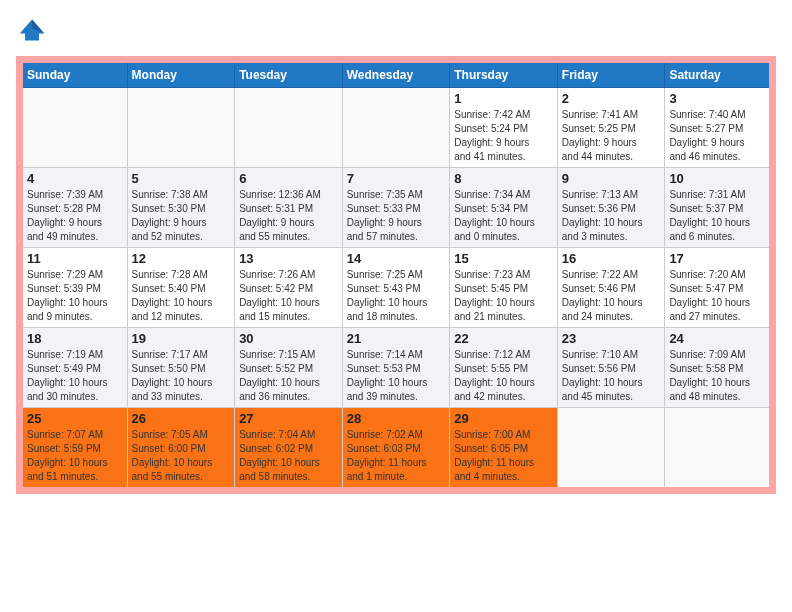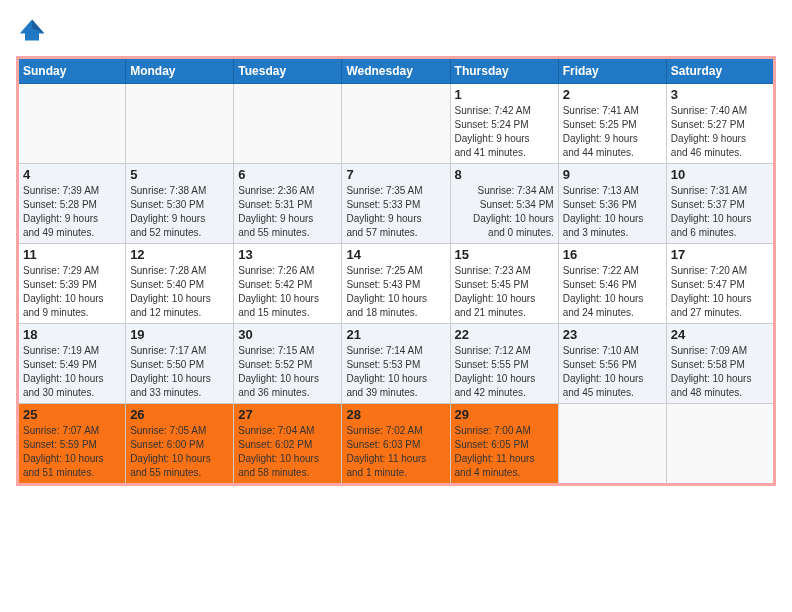--- a/index.html
+++ b/index.html
@@ -42,21 +42,21 @@
       line-height: 1.1;
     }
     .location-title {
       font-size: 14px;
       color: #444;
       margin-top: 2px;
     }
     .calendar {
       width: 100%;
       border-collapse: collapse;
-      border: 3px solid #fca5a5;
+      border: 7px solid #fca5a5;
       font-size: 11px;
     }
     .calendar th {
       background: #2178c4;
       color: #fff;
       padding: 5px 4px;
       text-align: left;
       font-size: 12px;
       font-weight: bold;
       border: 1px solid #1a62a8;
@@ -170,35 +170,35 @@
         </td>
         <td>
           <div class="day-number">5</div>
           <div class="day-info" style="white-space: pre-line;">Sunrise: 7:38 AM
 Sunset: 5:30 PM
 Daylight: 9 hours
 and 52 minutes.</div>
         </td>
         <td>
           <div class="day-number">6</div>
-          <div class="day-info" style="white-space: pre-line;">Sunrise: 2:36 AM
+          <div class="day-info" style="white-space: pre-line;">Sunrise: 12:36 AM
 Sunset: 5:31 PM
 Daylight: 9 hours
 and 55 minutes.</div>
         </td>
         <td>
           <div class="day-number">7</div>
           <div class="day-info" style="white-space: pre-line;">Sunrise: 7:35 AM
 Sunset: 5:33 PM
 Daylight: 9 hours
 and 57 minutes.</div>
         </td>
         <td>
           <div class="day-number">8</div>
-          <div class="day-info" style="white-space: pre-line; text-align: right;">Sunrise: 7:34 AM
+          <div class="day-info" style="white-space: pre-line;">Sunrise: 7:34 AM
 Sunset: 5:34 PM
 Daylight: 10 hours
 and 0 minutes.</div>
         </td>
         <td>
           <div class="day-number">9</div>
           <div class="day-info" style="white-space: pre-line;">Sunrise: 7:13 AM
 Sunset: 5:36 PM
 Daylight: 10 hours
 and 3 minutes.</div>

